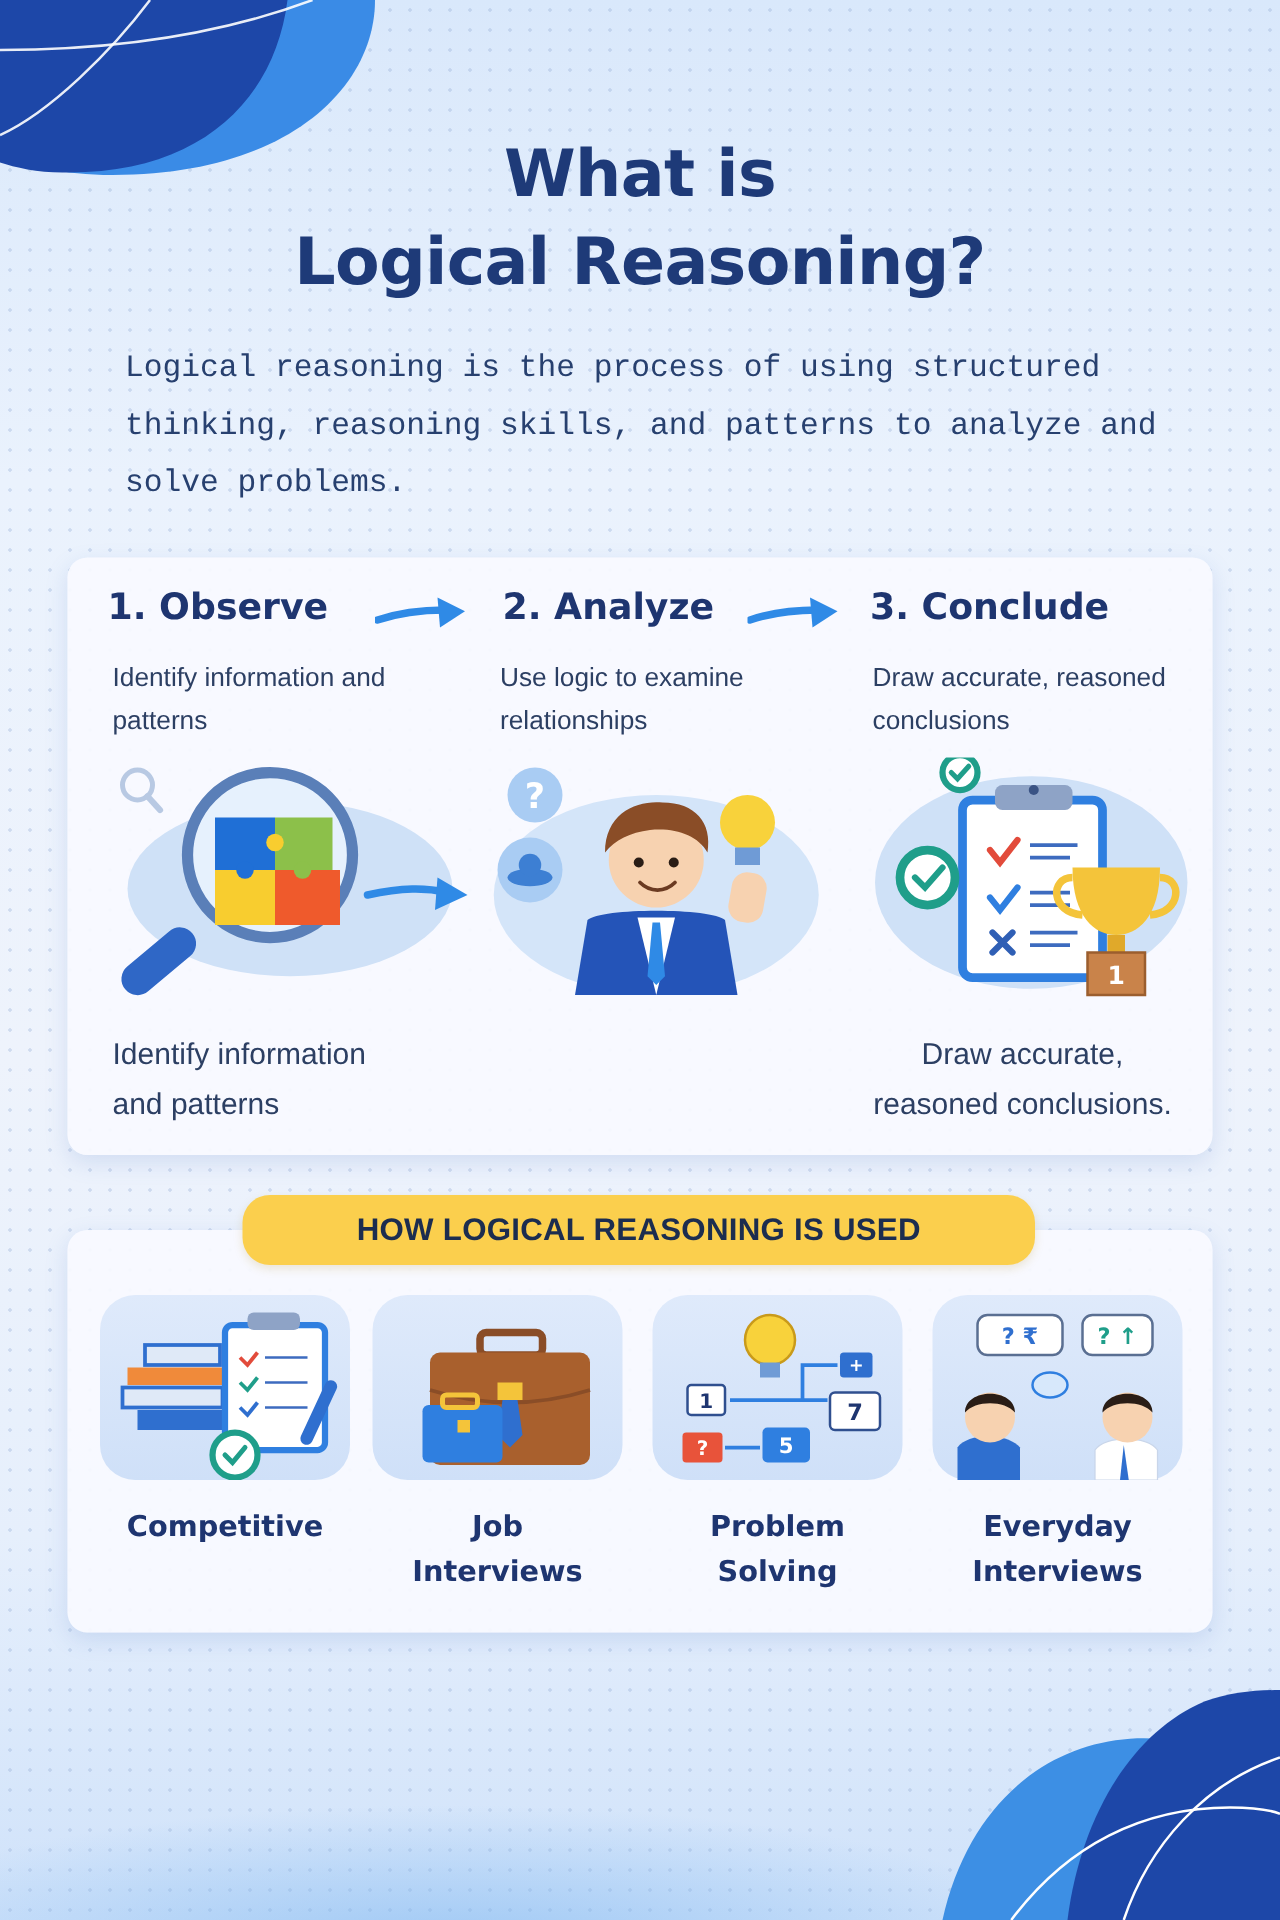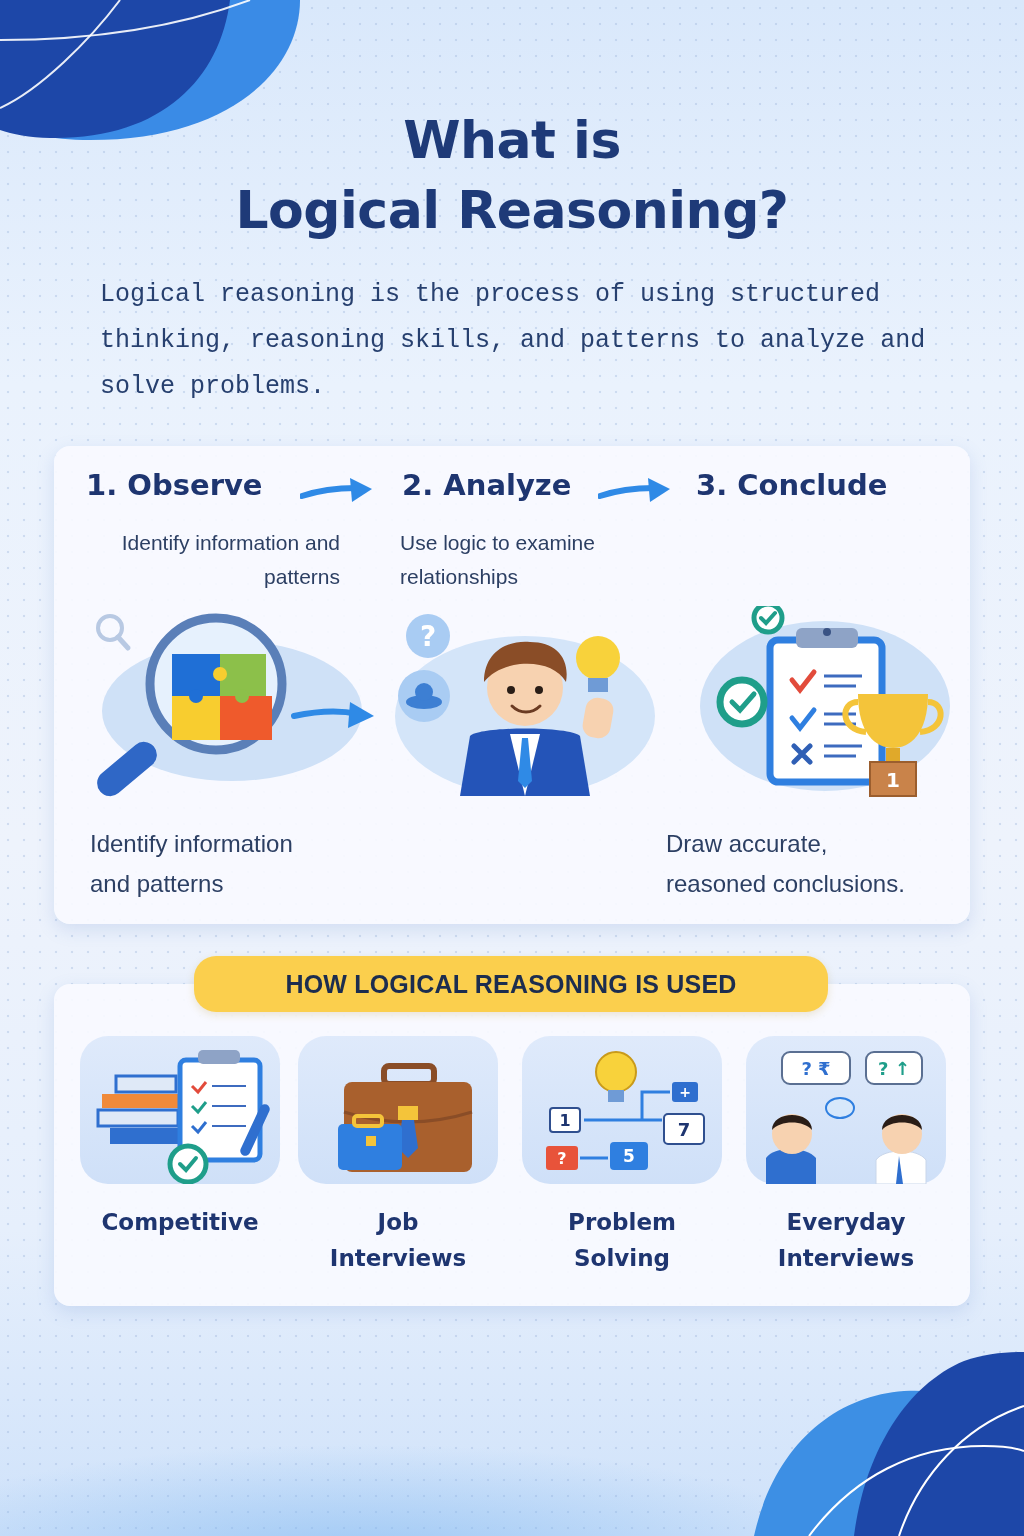--- a/index.html
+++ b/index.html
@@ -102,21 +102,21 @@
 <h1 class="title">
   <span>What is</span>
   <span>Logical Reasoning?</span>
 </h1>
 <p class="subtitle">Logical reasoning is the process of using structured thinking, reasoning skills, and patterns to analyze and solve problems.</p>
 
 <section class="card steps-card">
 
   <div class="step" style="left:0;">
     <h2 class="step-heading" style="left:32px;">1. Observe</h2>
-    <p class="step-desc" style="left:36px;width:250px;text-align:right;">Identify information and patterns</p>
+    <p class="step-desc" style="left:36px;width:250px;">Identify information and patterns</p>
     <svg class="step-illus" style="left:28px;" width="300" height="200" viewBox="0 0 300 200">
       <ellipse cx="150" cy="105" rx="130" ry="70" fill="#cfe1f7"></ellipse>
       <circle cx="28" cy="22" r="12" fill="none" stroke="#b8c9e3" stroke-width="4"></circle>
       <line x1="36" y1="31" x2="46" y2="42" stroke="#b8c9e3" stroke-width="5" stroke-linecap="round"></line>
       <circle cx="134" cy="78" r="66" fill="#e6f1fd" stroke="#5a7fb8" stroke-width="9"></circle>
       <rect x="90" y="48" width="48" height="42" fill="#1f6fd6"></rect>
       <rect x="138" y="48" width="46" height="42" fill="#8cc04a"></rect>
       <rect x="90" y="90" width="48" height="44" fill="#f8cd2f"></rect>
       <rect x="138" y="90" width="52" height="44" fill="#ef5a2c"></rect>
       <circle cx="138" cy="68" r="7" fill="#f8cd2f"></circle>
@@ -161,20 +161,21 @@
     </svg>
   </div>
 
   <svg class="flow-arrow" style="left:544px;" width="74" height="28" viewBox="0 0 74 28">
     <path d="M2 20 C20 14 40 12 56 12" stroke="#2f8ae6" stroke-width="6" fill="none" stroke-linecap="round"></path>
     <path d="M50 2 L72 13 L52 26 Z" fill="#2f8ae6"></path>
   </svg>
 
   <div class="step" style="left:612px;">
     <h2 class="step-heading" style="left:30px;">3. Conclude</h2>
+    <p class="step-desc" style="left:32px;width:260px;">Draw accurate, reasoned conclusions</p>
     <svg class="step-illus" style="left:14px;" width="290" height="200" viewBox="0 0 290 200">
       <ellipse cx="145" cy="100" rx="125" ry="85" fill="#cfe1f7"></ellipse>
       <rect x="90" y="34" width="112" height="142" rx="8" fill="#ffffff" stroke="#2f7fe0" stroke-width="7"></rect>
       <rect x="116" y="22" width="62" height="20" rx="6" fill="#8ea3c6"></rect>
       <circle cx="147" cy="26" r="4" fill="#3a5384"></circle>
       <path d="M112 74 L120 84 L134 66" stroke="#e24b3b" stroke-width="5" fill="none" stroke-linecap="round"></path>
       <line x1="144" y1="70" x2="182" y2="70" stroke="#3d6bbf" stroke-width="3"></line>
       <line x1="144" y1="80" x2="176" y2="80" stroke="#3d6bbf" stroke-width="3"></line>
       <path d="M112 112 L120 122 L134 104" stroke="#2f7fe0" stroke-width="5" fill="none" stroke-linecap="round"></path>
       <line x1="144" y1="108" x2="176" y2="108" stroke="#3d6bbf" stroke-width="3"></line>
@@ -186,21 +187,21 @@
       <path d="M81 12 L86 17 L95 7" stroke="#1f9e8a" stroke-width="4" fill="none" stroke-linecap="round"></path>
       <circle cx="62" cy="96" r="22" fill="#ffffff" stroke="#1f9e8a" stroke-width="7"></circle>
       <path d="M52 96 L60 104 L74 88" stroke="#1f9e8a" stroke-width="5" fill="none" stroke-linecap="round"></path>
       <path d="M178 88 H248 C248 128 230 142 213 142 C196 142 178 128 178 88 Z" fill="#f4c43a"></path>
       <path d="M178 96 C160 96 160 124 186 126" stroke="#f4c43a" stroke-width="6" fill="none"></path>
       <path d="M248 96 C266 96 266 124 240 126" stroke="#f4c43a" stroke-width="6" fill="none"></path>
       <rect x="206" y="142" width="14" height="14" fill="#e0a92a"></rect>
       <rect x="190" y="156" width="46" height="34" fill="#c9834a" stroke="#9b5e2e" stroke-width="2"></rect>
       <text x="213" y="181" text-anchor="middle" font-size="20" font-weight="bold" fill="#ffffff" font-family="DejaVu Sans, sans-serif">1</text>
     </svg>
-    <p class="step-caption" style="left:0;width:304px;text-align:left;">
+    <p class="step-caption" style="left:0;width:304px;text-align:center;">
       <span style="display:block">Draw accurate,</span>
       <span style="display:block">reasoned conclusions.</span>
     </p>
   </div>
 </section>
 
 <section class="card uses-card">
 
   <div class="use-item" style="left:26px;">
     <div class="use-tile">

